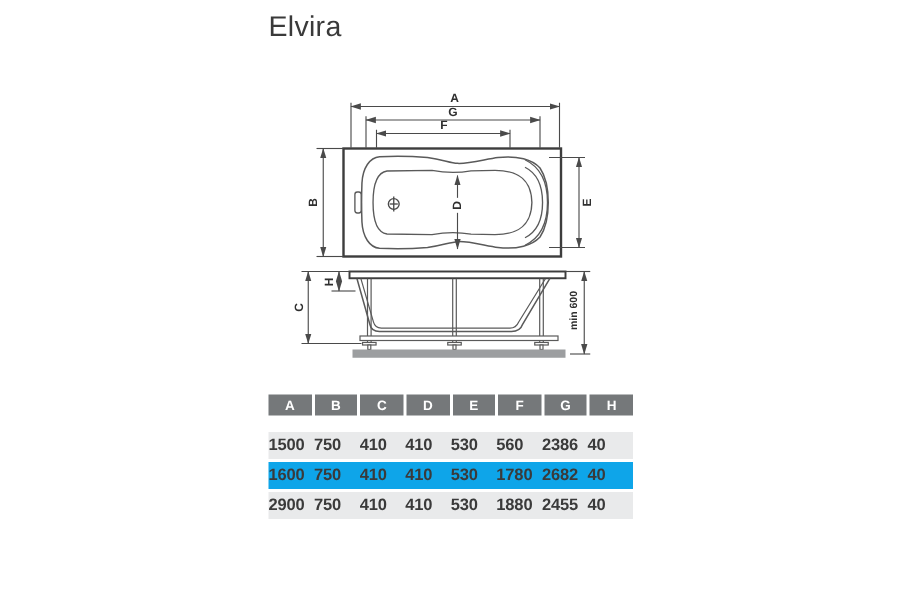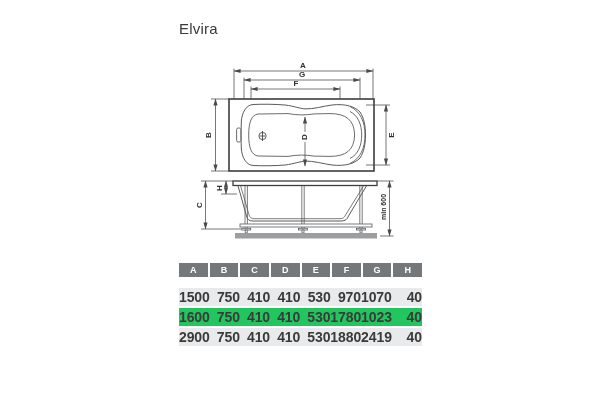--- a/index.html
+++ b/index.html
@@ -1,21 +1,21 @@
 <!DOCTYPE html>
 <html><head>
 <meta charset="utf-8">
 <style>
   html,body{margin:0;padding:0;background:#fff;}
   #canvas{
     position:relative;width:600px;height:400px;background:#ffffff;
     overflow:hidden;font-family:"Liberation Sans", sans-serif;
   }
   #page-title{
-    position:absolute;left:179px;top:20px;font-size:15px;font-weight:500;
+    position:absolute;left:179px;top:8px;font-size:19px;font-weight:500;
     color:#3a3a3a;letter-spacing:.2px;
   }
   #drawing{position:absolute;left:0;top:0;}
   .dimlabel{
     position:absolute;font-size:8px;font-weight:600;color:#2f2f2f;
     transform:translate(-50%,-50%);white-space:nowrap;line-height:1;
   }
   .dimlabel.rot{transform:translate(-50%,-50%) rotate(-90deg);}
   .dimlabel.masked{background:#fff;padding:1px 2px;}
   .dimlabel.minh{font-size:7px;font-weight:700;color:#2f2f2f;}
@@ -23,21 +23,21 @@
   #spec-table{position:absolute;left:179px;top:263px;width:243px;}
   .t-head{display:grid;grid-template-columns:repeat(8,1fr);gap:2px;height:14px;}
   .t-head .hcell{
     color:#fff;font-size:9px;font-weight:700;text-align:center;line-height:14px;
   }
   .t-body{margin-top:11px;}
   .t-row{
     display:grid;grid-template-columns:repeat(8,1fr);height:18px;margin-bottom:2px;
   }
   .t-row .dcell{
-    font-size:14px;font-weight:600;color:#3a3a3a;text-align:right;line-height:18px;
+    font-size:11px;font-weight:600;color:#3a3a3a;text-align:left;line-height:18px;
     letter-spacing:-.1px;
   }
 </style>
 </head>
 <body>
 
 <div id="canvas">
 
   <div id="page-title">Elvira</div>
 
@@ -205,40 +205,40 @@
       <div class="hcell" style="background:#75787a">G</div>
       <div class="hcell" style="background:#75787a">H</div>
     </div>
     <div class="t-body">
       <div class="t-row" style="background:#e9eaeb">
         <div class="dcell">1500</div>
         <div class="dcell">750</div>
         <div class="dcell">410</div>
         <div class="dcell">410</div>
         <div class="dcell">530</div>
-        <div class="dcell">970</div>
-        <div class="dcell">1070</div>
+        <div class="dcell">560</div>
+        <div class="dcell">2386</div>
         <div class="dcell">40</div>
       </div>
-      <div class="t-row" style="background:#22c55e">
+      <div class="t-row" style="background:#0ea5e9">
         <div class="dcell">1600</div>
         <div class="dcell">750</div>
         <div class="dcell">410</div>
         <div class="dcell">410</div>
         <div class="dcell">530</div>
         <div class="dcell">1780</div>
-        <div class="dcell">1023</div>
+        <div class="dcell">2682</div>
         <div class="dcell">40</div>
       </div>
       <div class="t-row" style="background:#e9eaeb">
         <div class="dcell">2900</div>
         <div class="dcell">750</div>
         <div class="dcell">410</div>
         <div class="dcell">410</div>
         <div class="dcell">530</div>
         <div class="dcell">1880</div>
-        <div class="dcell">2419</div>
+        <div class="dcell">2455</div>
         <div class="dcell">40</div>
       </div>
     </div>
   </div>
 
 </div>
 
 </body></html>

